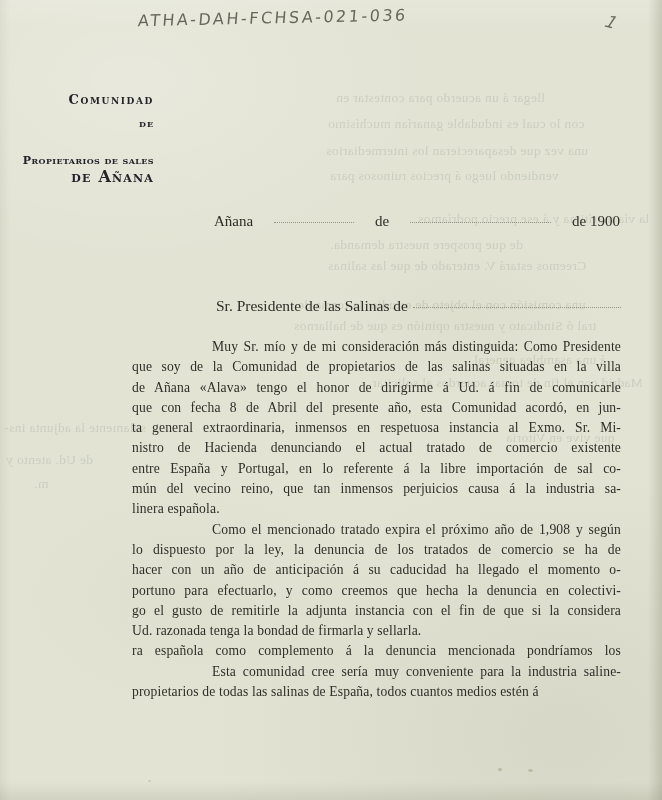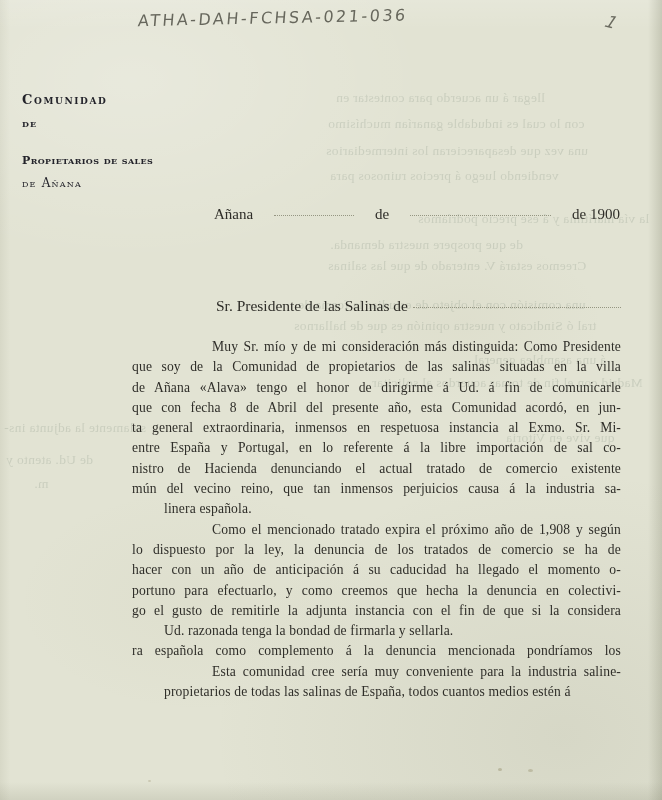--- a/index.html
+++ b/index.html
@@ -44,32 +44,32 @@
   .page-num{
     position:absolute;top:12px;left:606px;z-index:3;
     font-family:"DejaVu Sans", sans-serif;
     font-size:17px;color:#56564c;opacity:0.85;
     transform:rotate(14deg) skewX(-10deg);
     font-style:italic;
   }
   
   .letterhead{
     position:absolute;left:22px;top:92px;width:132px;z-index:3;
-    text-align:left;
+    text-align:right;
     font-family:"DejaVu Serif", serif;
     font-variant:small-caps;
     color:#23232a;
   }
   .lh1{font-size:13px;font-weight:700;letter-spacing:1.6px;}
   .lh2{font-size:11px;font-weight:700;letter-spacing:1px;margin-top:10px;}
   .lh3{font-size:11px;font-weight:700;letter-spacing:0.4px;margin-top:24px;}
-  .lh4{font-size:12px;font-weight:400;letter-spacing:1.2px;margin-top:9px;}
+  .lh4{font-size:16px;font-weight:700;letter-spacing:1.2px;margin-top:0;}
   
   .dateline{
-    position:absolute;left:214px;top:206px;width:406px;z-index:3;
+    position:absolute;left:214px;top:213px;width:406px;z-index:3;
     display:flex;align-items:baseline;
     font-size:15px;color:#2e2d28;gap:16px;
   }
   .leader{border-bottom:1.6px dotted #83836f;transform:translateY(-3px);margin:0 5px;opacity:0.8;}
   .dateline .g1{flex:1.05;}
   .dateline .g2{flex:1.85;}
   .word{white-space:pre;}
   
   .salutation{
     position:absolute;left:216px;top:274px;width:410px;z-index:3;
@@ -82,21 +82,21 @@
     position:absolute;left:132px;top:337px;width:489px;z-index:3;
     font-size:13.6px;
     color:#2f2e29;
   }
   .line{
     height:20.3px;line-height:20.3px;overflow:hidden;
     text-align:justify;text-align-last:justify;
     letter-spacing:0.15px;
   }
   .line.first{text-indent:80px;}
-  .line.last{text-align-last:left;margin-left:32px;}
+  .line.last{text-align-last:left;}
   
   .speck{position:absolute;border-radius:50%;z-index:2;}
 </style>
 </head>
 <body>
 
 <div class="page">
 
   <div class="ghost-layer">
       <div class="ghost" style="top: 90px; left: 336px;">llegar á un acuerdo para contestar en</div>
@@ -140,22 +140,22 @@
     <span class="leader g"></span>
   </div>
 
   <div class="body-text">
       <div>
         <div class="line first">Muy Sr. mío y de mi consideración más distinguida: Como Presidente</div>
         <div class="line">que soy de la Comunidad de propietarios de las salinas situadas en la villa</div>
         <div class="line">de Añana «Alava» tengo el honor de dirigirme á Ud. á fin de comunicarle</div>
         <div class="line">que con fecha 8 de Abril del presente año, esta Comunidad acordó, en jun-</div>
         <div class="line">ta general extraordinaria, inmensos en respetuosa instancia al Exmo. Sr. Mi-</div>
+        <div class="line">nistro de Hacienda denunciando el actual tratado de comercio existente</div>
         <div class="line">entre España y Portugal, en lo referente á la libre importación de sal co-</div>
-        <div class="line">nistro de Hacienda denunciando el actual tratado de comercio existente</div>
         <div class="line">mún del vecino reino, que tan inmensos perjuicios causa á la industria sa-</div>
         <div class="line last">linera española.</div>
       </div>
       <div>
         <div class="line first">Como el mencionado tratado expira el próximo año de 1,908 y según</div>
         <div class="line">lo dispuesto por la ley, la denuncia de los tratados de comercio se ha de</div>
         <div class="line">hacer con un año de anticipación á su caducidad ha llegado el momento o-</div>
         <div class="line">portuno para efectuarlo, y como creemos que hecha la denuncia en colectivi-</div>
         <div class="line">go el gusto de remitirle la adjunta instancia con el fin de que si la considera</div>
         <div class="line last">Ud. razonada tenga la bondad de firmarla y sellarla.</div>

